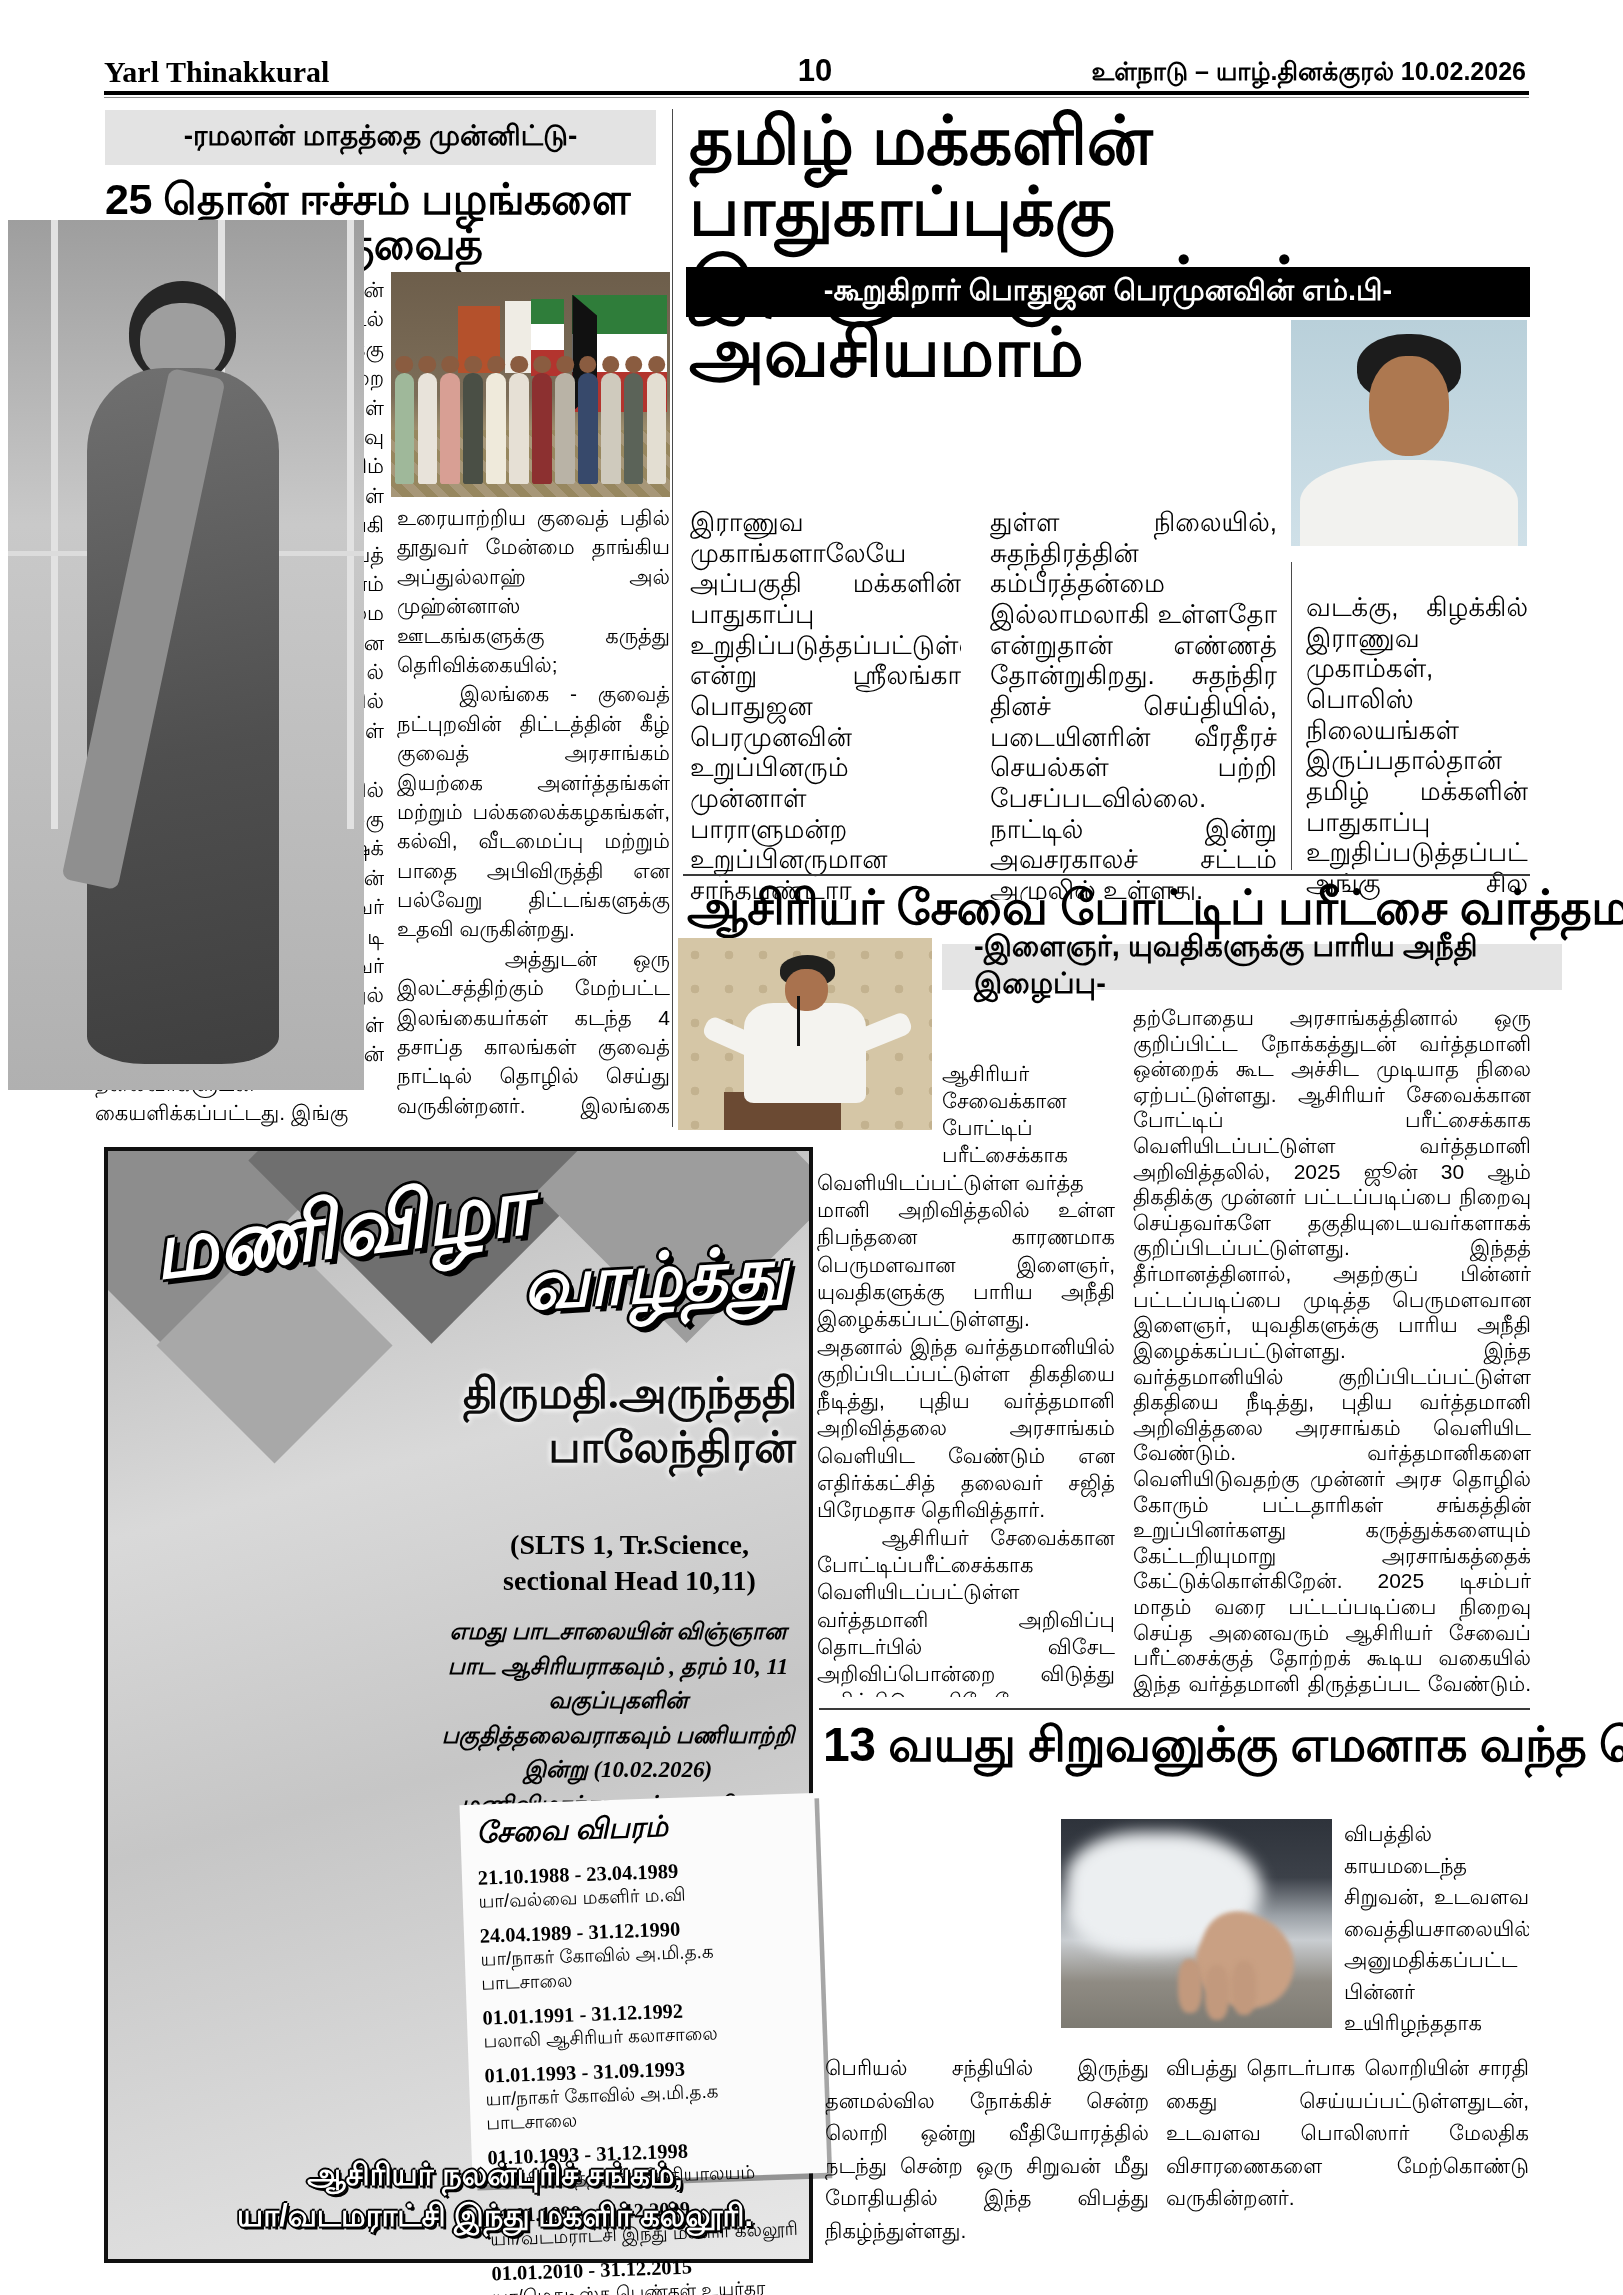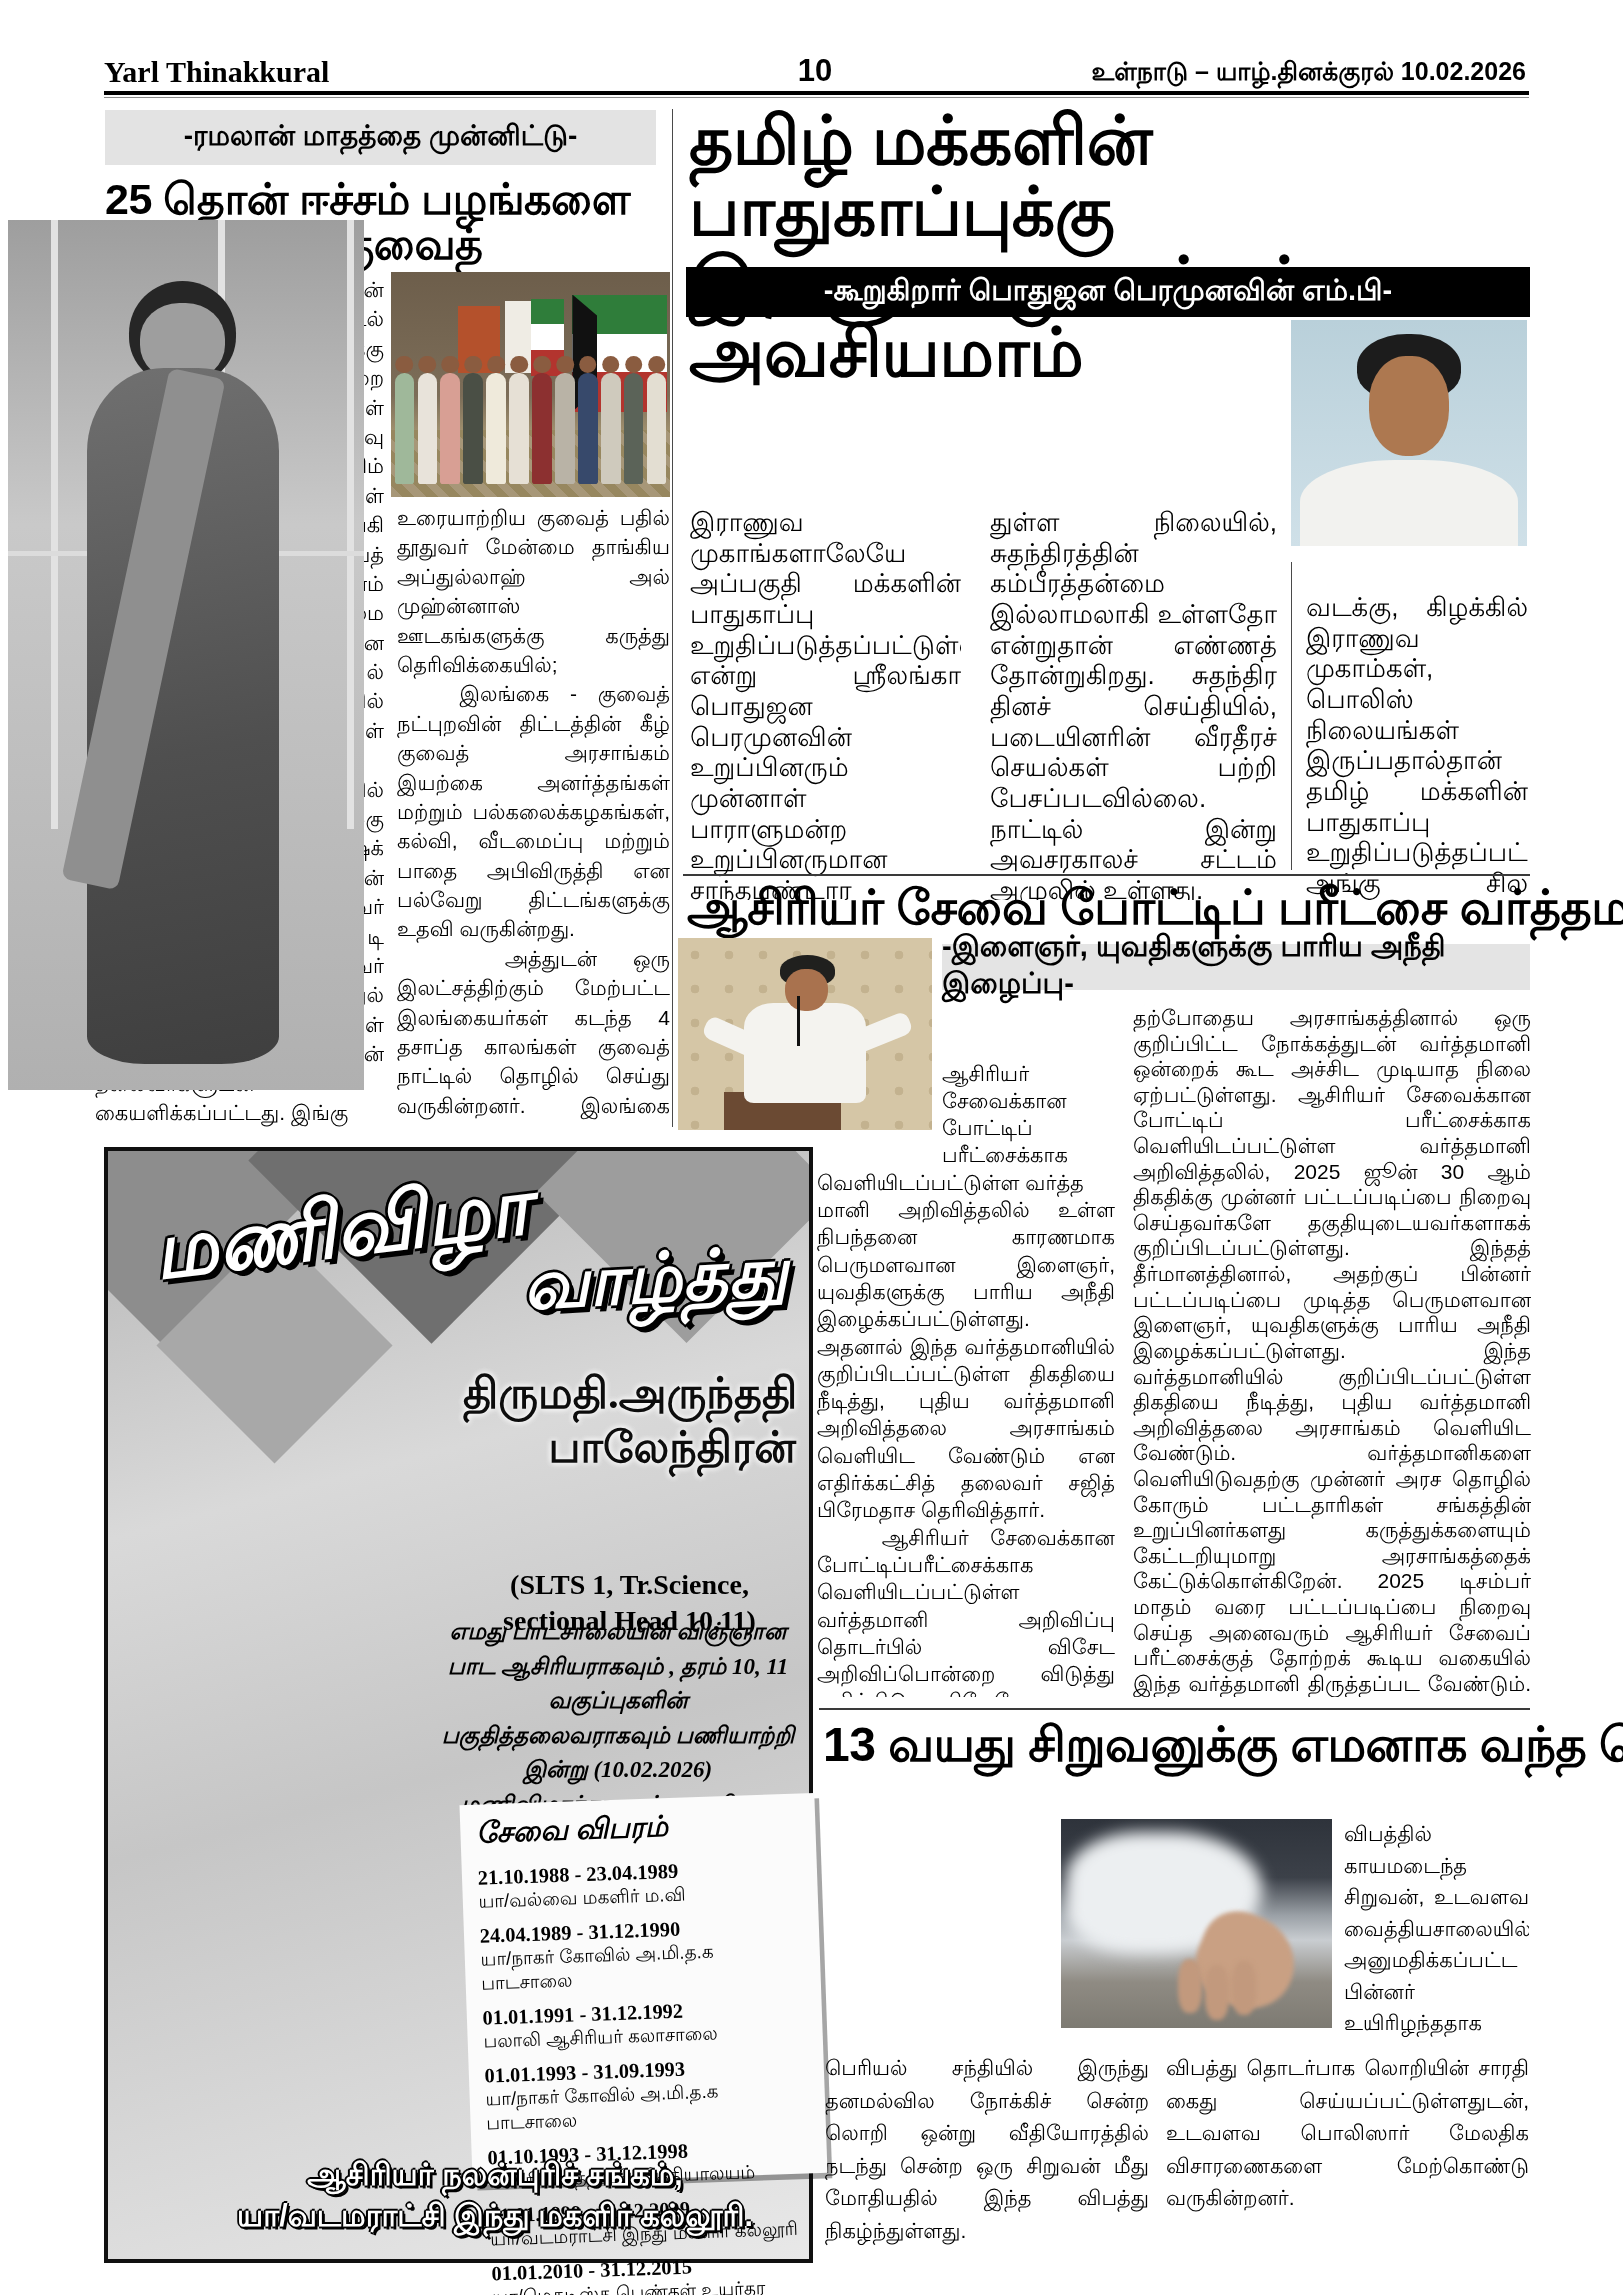--- a/index.html
+++ b/index.html
@@ -12,21 +12,21 @@
   .page-num{left:787px;top:53px;width:56px;text-align:center;font-weight:bold;font-size:31px;}
   .masthead-right{right:97px;top:57px;font-weight:bold;font-size:25px;}
   .head-rule{left:104px;top:91px;width:1425px;height:4.2px;background:#000;}
   .head-rule2{left:104px;top:97px;width:1425px;height:1.4px;background:#8a8a8a;}
 
   
   .kicker-box{left:105px;top:110px;width:551px;height:55px;background:#e3e3e3;
               display:flex;align-items:center;justify-content:center;font-weight:bold;font-size:28px;}
   .headline{font-weight:900;letter-spacing:-0.5px;line-height:1.04;}
   .bar-black{background:#000;color:#fff;display:flex;align-items:center;justify-content:center;font-weight:bold;}
-  .bar-gray{background:#e4e4e4;color:#000;display:flex;align-items:center;justify-content:center;font-weight:bold;}
+  .bar-gray{background:#e4e4e4;color:#000;display:flex;align-items:center;justify-content:center;font-weight:bold;padding-left:32px;}
   .body-col{font-size:21px;line-height:1.4;text-align:justify;white-space:pre-line;overflow:hidden;}
   .tight{line-height:1.18;font-size:26px;margin-top:28px;}
   .vrule{width:1.4px;background:#4a4a4a;}
   .hrule{height:1.9px;background:#3a3a3a;}
 
   
   .photo{overflow:hidden;position:absolute;}
   .group-photo{background:linear-gradient(180deg,#6d5e4b 0%,#7c6d58 55%,#a29270 72%,#938365 100%);}
   .gp-floor{position:absolute;left:0;bottom:0;width:100%;height:30%;
             background:repeating-linear-gradient(45deg,#a79778 0 8.3px,#97875f 8.3px 16.7px);}
@@ -83,21 +83,21 @@
   .aw-frame-v{position:absolute;left:12%;top:0;width:6.5px;height:70%;background:#e2e2e2;box-shadow:167px 0 0 #e2e2e2,296px 0 0 #e2e2e2;}
   .aw-frame-h{position:absolute;left:0;top:38%;width:100%;height:5.6px;background:#dcdcdc;}
   .aw-hair{position:absolute;left:34%;top:7%;width:30%;height:12%;background:#262626;border-radius:50% 50% 46% 46%;}
   .aw-face{position:absolute;left:37%;top:9.5%;width:24%;height:9%;background:#9e9e9e;border-radius:46%;}
   .aw-sari{position:absolute;left:22%;top:17%;width:54%;height:80%;
            background:linear-gradient(170deg,#707070 0%,#4f4f4f 55%,#3f3f3f 100%);
            border-radius:40% 42% 30% 30% / 12% 12% 4% 4%;}
   .aw-pallu{position:absolute;left:30%;top:17%;width:16%;height:60%;background:#8f8f8f;transform:rotate(12deg);border-radius:9.3px;}
   .ad-name{font-family:"Liberation Serif",serif;font-weight:bold;font-size:43px;color:#0d0d0d;
            text-shadow:0 0 6.5px #fff,0 0 6.5px #fff;text-align:center;line-height:1.25;}
-  .ad-desig{font-family:"Liberation Serif",serif;font-weight:bold;font-size:28px;text-align:center;line-height:1.3;margin-top:40px;}
+  .ad-desig{font-family:"Liberation Serif",serif;font-weight:bold;font-size:28px;text-align:center;line-height:1.3;}
   .ad-msg{font-family:"Liberation Serif",serif;font-weight:bold;font-style:italic;font-size:23px;
           text-align:center;line-height:1.5;white-space:pre-line;}
   .service-card{left:466px;top:1799px;width:324px;height:356px;background:#fbfbfb;
                 transform:rotate(-2deg);box-shadow:4.6px 5.6px 0 rgba(0,0,0,0.35);padding:12px 15.7px;}
   .svc-head{font-family:"Liberation Serif",serif;font-weight:bold;font-style:italic;font-size:29px;margin-bottom:13px;}
   .svc-row{margin-bottom:10.2px;}
   .svc-period{font-family:"Liberation Serif",serif;font-weight:bold;font-size:20.4px;}
   .svc-place{font-size:18.5px;margin-top:0.9px;}
   .ad-footer{left:194px;top:2154px;width:602px;text-align:center;font-weight:bold;font-size:30.5px;
              color:#fff;line-height:1.35;

